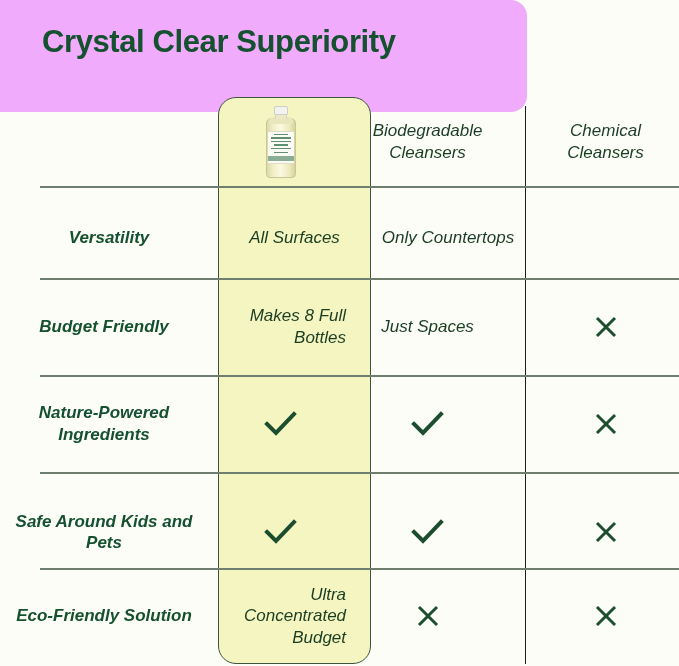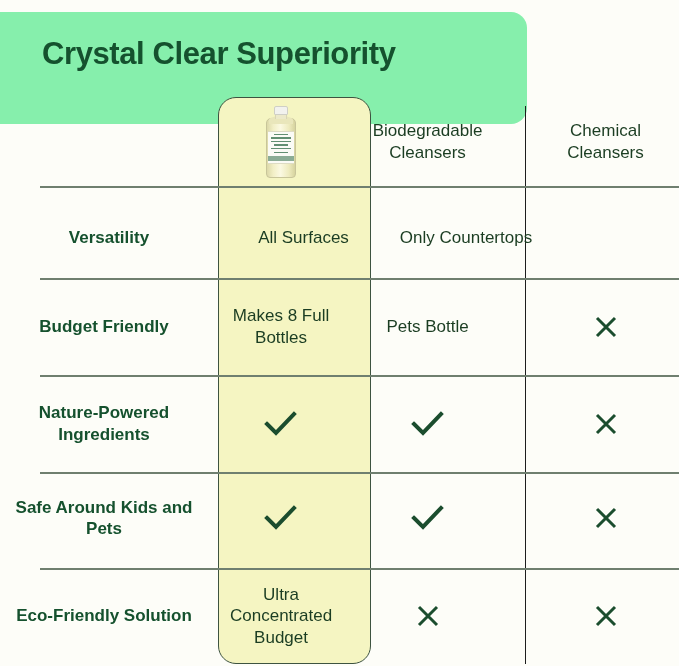--- a/index.html
+++ b/index.html
@@ -12,24 +12,24 @@
     background: #fdfdf8;
     font-family: "Liberation Sans", sans-serif;
     overflow: hidden;
     position: relative;
   }
 
   
   #title-banner {
     position: absolute;
     left: 0;
-    top: 12px;
+    top: 0;
     width: 527px;
     height: 112px;
-    background: #86efac;
+    background: #f0abfc;
     border-radius: 0 16px 16px 0;
     box-sizing: border-box;
   }
   #title-text {
     position: absolute;
     left: 42px;
     top: 24px;
     font-size: 31px;
     font-weight: bold;
     color: #15512e;
@@ -87,23 +87,24 @@
     display: flex;
     z-index: 4;
   }
   .cell {
     display: flex;
     align-items: center;
     justify-content: center;
     text-align: center;
     box-sizing: border-box;
     line-height: 1.25;
+    font-style: italic;
   }
   .c-label  { width: 218px; }
-  .c-prod   { width: 153px; }
+  .c-prod   { width: 153px; text-align: right; }
   .c-bio    { width: 154px; }
   .c-chem   { width: 154px; margin-left: 31px; }
 
   .label-text {
     font-size: 17px;
     font-weight: bold;
     color: #15512e;
     padding: 0 10px;
   }
   .value-text {
@@ -237,41 +238,41 @@
       </div>
     </div>
     <div class="cell c-bio">
       <span class="value-text">Biodegradable Cleansers</span>
     </div>
     <div class="cell c-chem">
       <span class="value-text">Chemical Cleansers</span>
     </div>
   </div>
 
-  <div class="row" style="top:98px; height:103px;gap:9px;">
+  <div class="row" style="top:98px; height:103px;">
     <div class="cell c-label">
       <span class="label-text">Versatility</span>
     </div>
     <div class="cell c-prod">
       <span class="value-text prod">All Surfaces</span>
     </div>
     <div class="cell c-bio">
       <span class="value-text">Only Countertops</span>
     </div>
   </div>
 
   <div class="row" style="top:190px; height:97px;">
     <div class="cell c-label">
       <span class="label-text">Budget Friendly</span>
     </div>
     <div class="cell c-prod">
       <span class="value-text prod">Makes 8 Full Bottles</span>
     </div>
     <div class="cell c-bio">
-      <span class="value-text">Pets Bottle</span>
+      <span class="value-text">Just Spaces</span>
     </div>
     <div class="cell c-chem">
       <svg class="icon-cross" width="28" height="28" viewBox="0 0 28 28">
         <path d="M5 5 L23 23 M23 5 L5 23" stroke="#1b4d2e" stroke-width="3" stroke-linecap="butt" fill="none"></path>
       </svg>
     </div>
   </div>
 
   <div class="row" style="top:287px; height:97px;">
     <div class="cell c-label">
@@ -287,21 +288,21 @@
         <path d="M4 15 L13 24 L31 5" stroke="#1b4d2e" stroke-width="4" fill="none" stroke-linecap="square" stroke-linejoin="miter"></path>
       </svg>
     </div>
     <div class="cell c-chem">
       <svg class="icon-cross" width="28" height="28" viewBox="0 0 28 28">
         <path d="M5 5 L23 23 M23 5 L5 23" stroke="#1b4d2e" stroke-width="3" stroke-linecap="butt" fill="none"></path>
       </svg>
     </div>
   </div>
 
-  <div class="row" style="top:370px; height:120px;">
+  <div class="row" style="top:384px; height:120px;">
     <div class="cell c-label">
       <span class="label-text">Safe Around Kids and Pets</span>
     </div>
     <div class="cell c-prod">
       <svg class="icon-check" width="36" height="30" viewBox="0 0 36 30">
         <path d="M4 15 L13 24 L31 5" stroke="#1b4d2e" stroke-width="4" fill="none" stroke-linecap="square" stroke-linejoin="miter"></path>
       </svg>
     </div>
     <div class="cell c-bio">
       <svg class="icon-check" width="36" height="30" viewBox="0 0 36 30">

